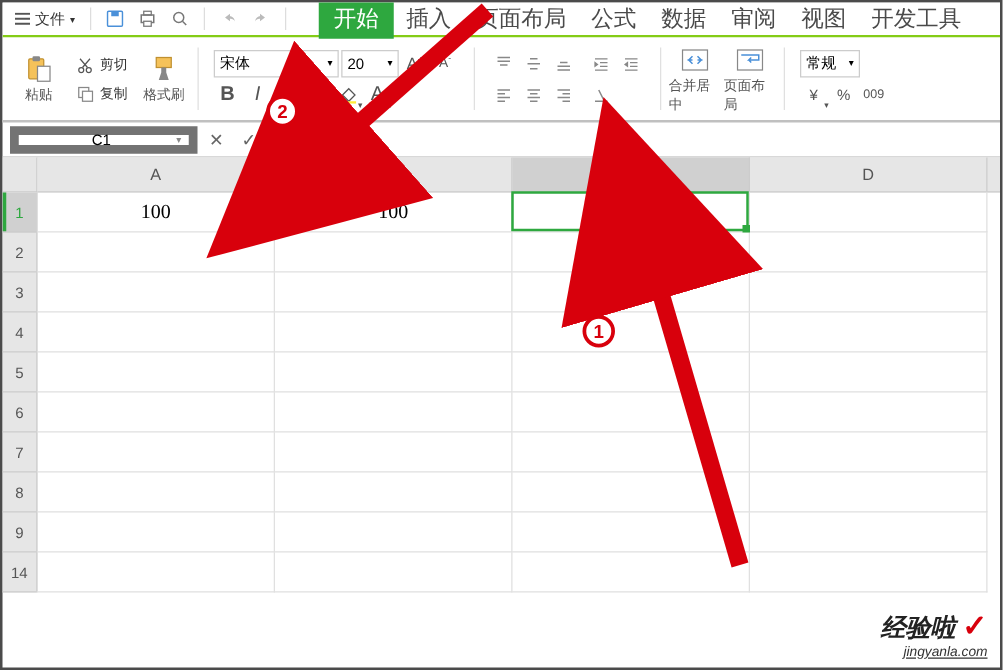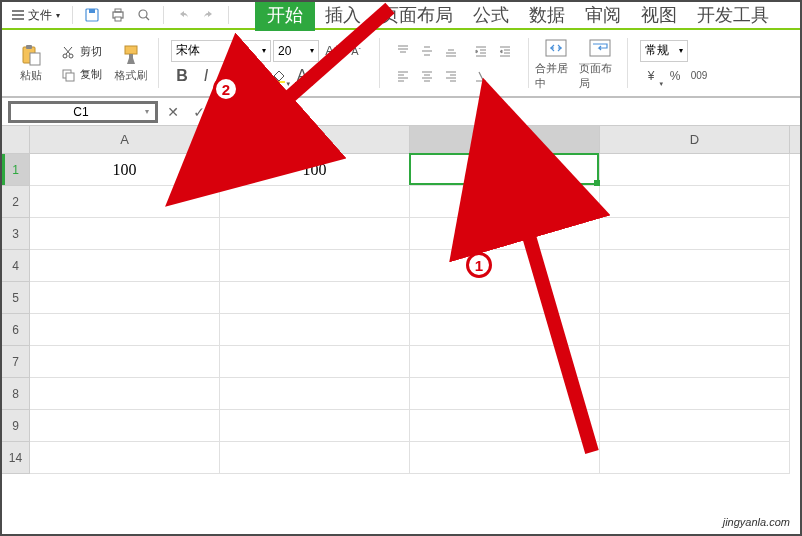--- a/index.html
+++ b/index.html
@@ -26,21 +26,21 @@
   .small-row .ico { width:16px; height:16px; display:flex; align-items:center; justify-content:center; }
   .font-select { width: 100px; height: 22px; border: 1px solid #ccc; font-size: 12px; display:flex; align-items:center; justify-content:space-between; padding:0 4px; background:#fff; }
   .size-select { width: 46px; height: 22px; border:1px solid #ccc; font-size:12px; display:flex; align-items:center; justify-content:space-between; padding:0 4px; background:#fff; }
   .btnrow { display:flex; gap:2px; align-items:center; }
   .tool-ico { width:22px; height:22px; display:flex; align-items:center; justify-content:center; color:#555; position:relative; }
   .tool-ico .dd { position:absolute; right:-1px; bottom:-1px; font-size:7px; }
   .num-format { width:48px; height:22px; border:1px solid #ccc; font-size:12px; display:flex; align-items:center; justify-content:space-between; padding:0 4px; background:#fff; }
   
   
   .formulabar { height: 28px; display: flex; align-items: center; border-bottom: 1px solid #ccc; padding: 2px 6px; gap: 6px; }
-  .namebox { width: 150px; height: 22px; border: 3px solid #737373; display:flex; align-items:center; justify-content:flex-start; padding:0 6px; font-size:12px; }
+  .namebox { width: 150px; height: 22px; border: 7px solid #737373; display:flex; align-items:center; justify-content:flex-start; padding:0 6px; font-size:12px; }
   .fb-icons { display:flex; gap:8px; align-items:center; }
   .fb-ico { width:18px; height:18px; display:flex; align-items:center; justify-content:center; color:#666; font-size:14px; }
   .fb-input { flex:1; height:22px; border:none; outline:none; font-size:13px; padding:0 6px; }
   
   
   .sheet { position: relative; }
   .corner { position:absolute; left:0; top:0; width:28px; height:28px; background:#e6e6e6; border-right:1px solid #ccc; border-bottom:1px solid #ccc; }
   .colheaders { position:absolute; left:28px; top:0; right:0; height:28px; display:flex; background:#e6e6e6; border-bottom:1px solid #ccc; }
   .colh { border-right:1px solid #ccc; text-align:center; font-size:13px; color:#555; line-height:28px; }
   .colh.active { background:#d0d0d0; color:#2ea83f; font-weight:500; }
@@ -52,21 +52,21 @@
   .cell { position:absolute; border-right:1px solid #e0e0e0; border-bottom:1px solid #e0e0e0; font-size:16px; display:flex; align-items:center; justify-content:center; font-family:"SimSun",serif; }
   .active-cell { position:absolute; border:2px solid #2ea83f; pointer-events:none; }
   .active-cell::after { content:''; position:absolute; right:-3px; bottom:-3px; width:6px; height:6px; background:#2ea83f; }
   .cursor { position:absolute; width:1px; height:20px; background:#000; top:50%; left:50%; transform:translate(-50%,-50%); }
   
   
   .anno-circle { position:absolute; width:26px; height:26px; border:3px solid #d8000c; border-radius:50%; background:#fff; display:flex; align-items:center; justify-content:center; font-weight:bold; color:#d8000c; font-size:15px; z-index:50; }
   .watermark { position:absolute; right:10px; bottom:6px; text-align:right; font-style:italic; }
   .watermark .w1 { font-size:20px; font-weight:bold; color:#222; text-shadow:1px 1px 0 #fff, -1px -1px 0 #fff, 1px -1px 0 #fff, -1px 1px 0 #fff; }
   .watermark .w1 .check { color:#d8000c; font-style:normal; font-size:24px; }
-  .watermark .w2 { font-size:11px; color:#333; font-style:italic; text-shadow:1px 1px 0 #fff; }
+  .watermark .w2 { font-size:11px; color:#333; font-style:italic; text-shadow:1px 1px 0 #fff;text-decoration:underline; }
 </style>
 </head>
 <body>
 
 <div class="menubar">
   <div class="file-btn">
     <svg width="12" height="10" viewBox="0 0 12 10">
         <path d="M0 1h12M0 5h12M0 9h12" stroke="#555" stroke-width="1.5"></path>
       </svg>
     <span>文件</span>
@@ -397,14 +397,15 @@
       <path d="M0 0 L12 6 L0 12 z" fill="#d8000c"></path>
     </marker>
   </defs>
 
   <line x1="388" y1="6" x2="268" y2="112" stroke="#d8000c" stroke-width="14" marker-end="url(#ah)"></line>
 
   <line x1="590" y1="450" x2="520" y2="210" stroke="#d8000c" stroke-width="14" marker-end="url(#ah)"></line>
 </svg>
 
 <div class="watermark">
+  <div class="w1"><span>经验啦</span> <span class="check">✓</span></div>
   <div class="w2">jingyanla.com</div>
 </div>
 
 </body></html>

